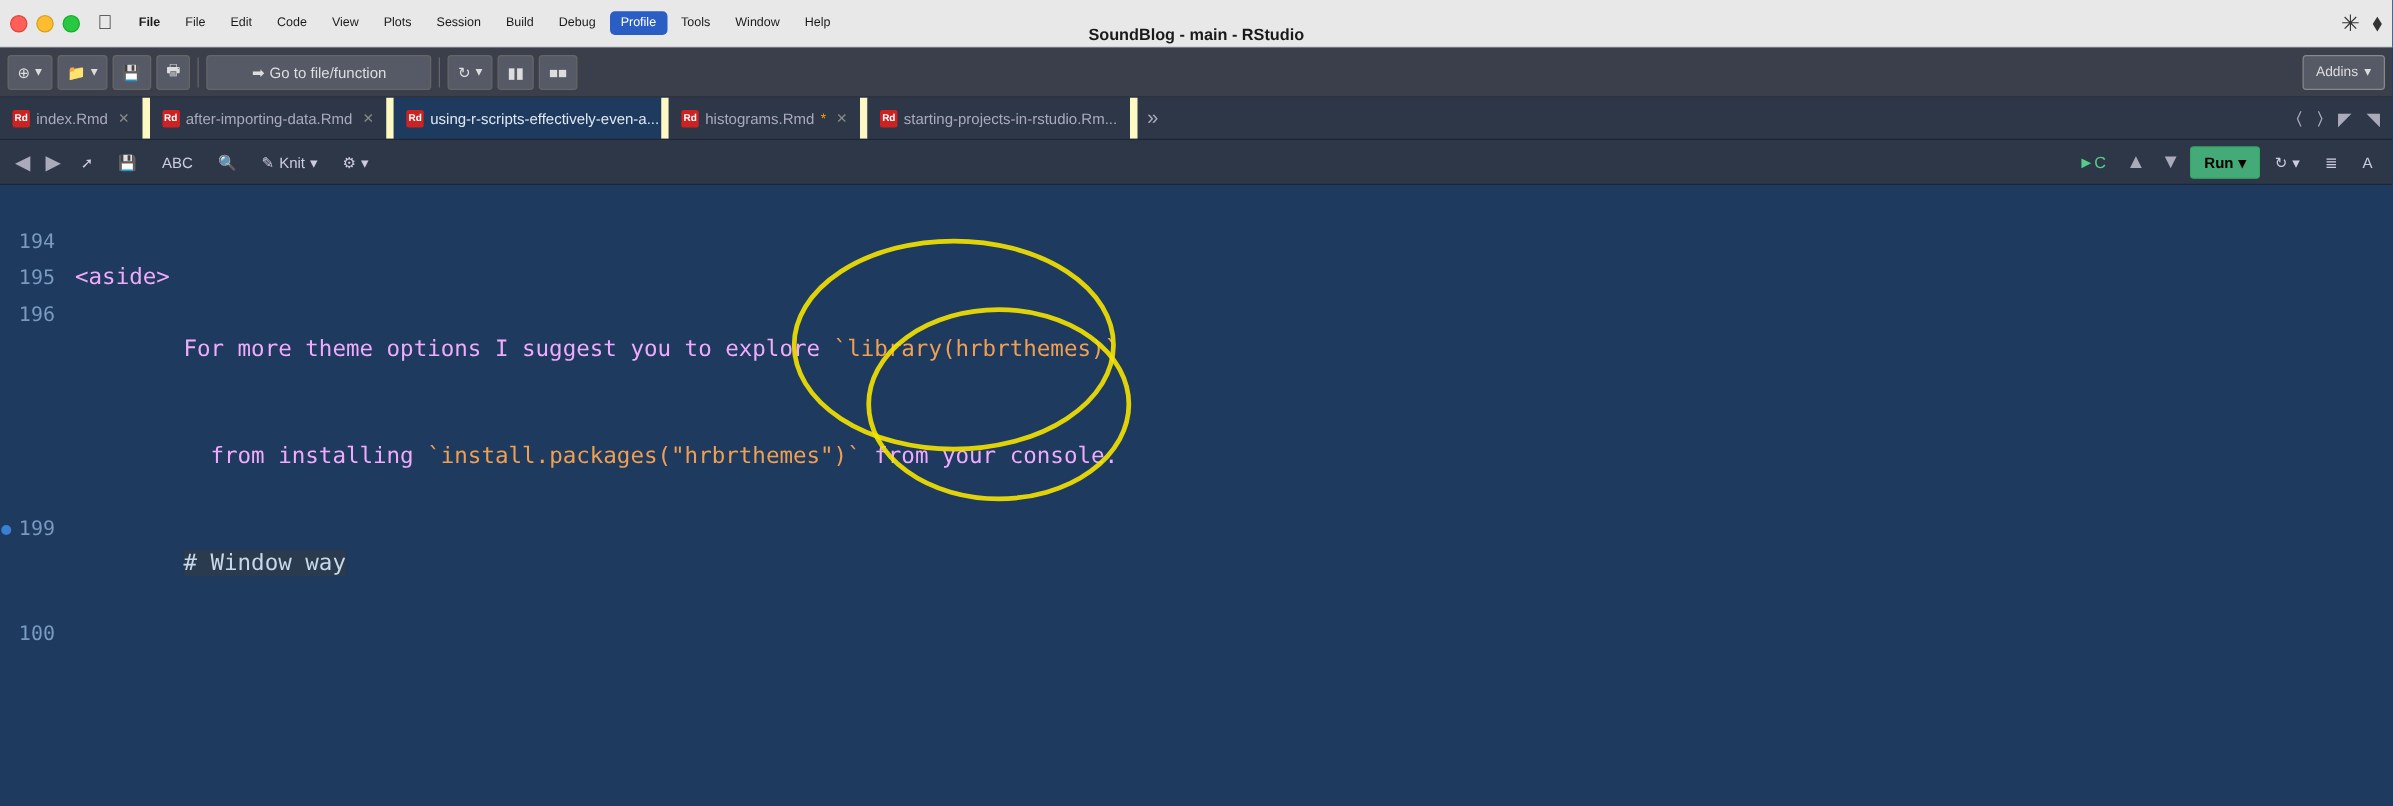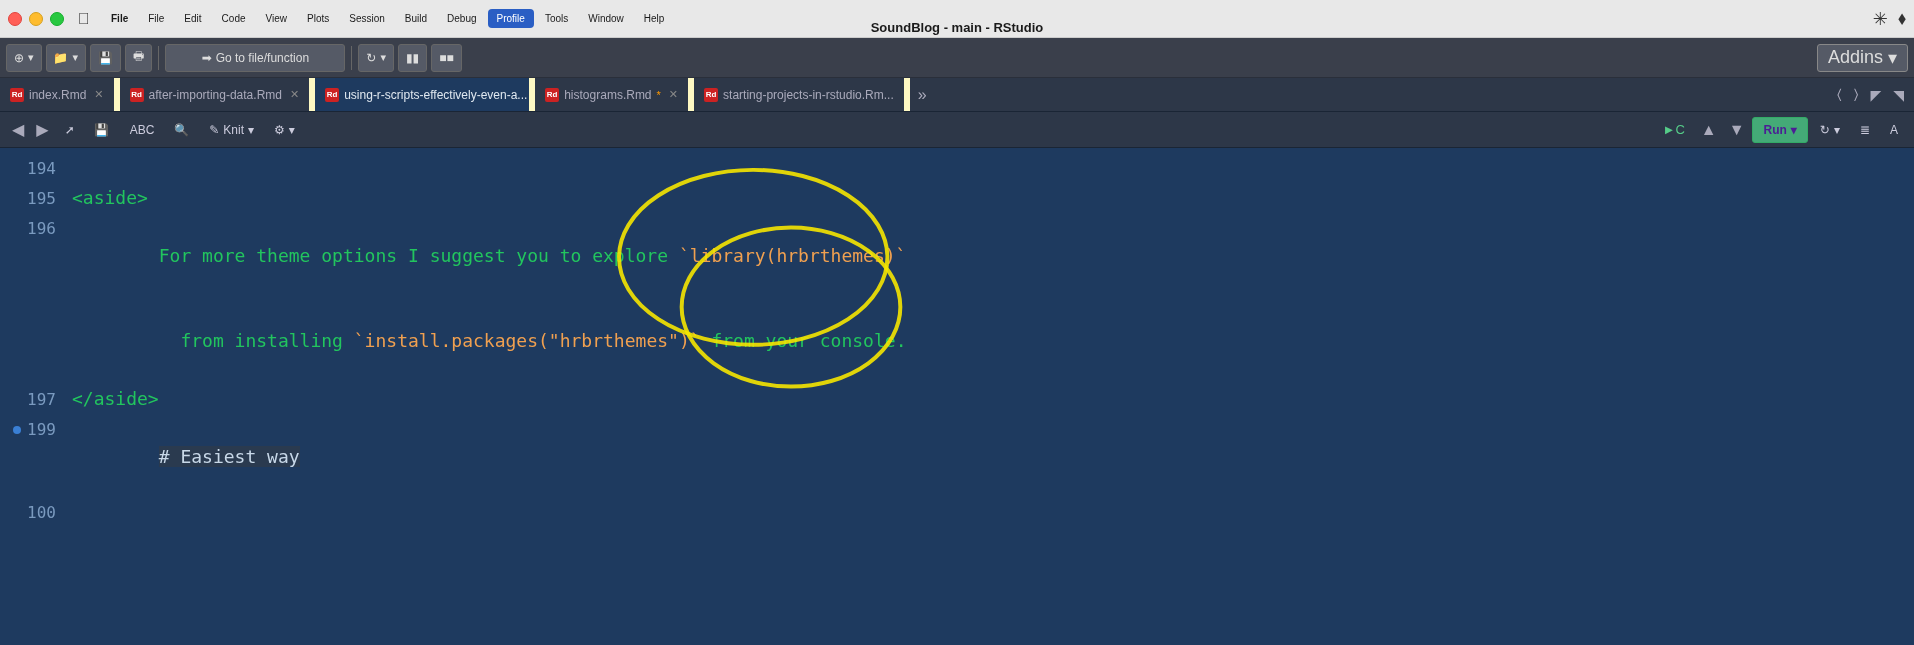--- a/index.html
+++ b/index.html
@@ -98,21 +98,21 @@
       height: 24px;
       background: #666;
       margin: 0 2px;
     }
     .toolbar-spacer { flex: 1; }
     .addins-btn {
       background: #555a66;
       border: 1px solid #888;
       border-radius: 3px;
       color: #ddd;
-      font-size: 18px;
+      font-size: 11px;
       padding: 3px 10px;
       cursor: pointer;
       display: flex;
       align-items: center;
       gap: 5px;
       height: 28px;
     }
 
     
     .tabs-bar {
@@ -213,60 +213,61 @@
       display: flex;
       align-items: center;
       gap: 4px;
     }
     .run-btn {
       height: 26px;
       padding: 0 10px;
       background: #4a7;
       border: 1px solid #3a6;
       border-radius: 3px;
-      color: #4c1d95;
+      color: #000000;
       font-size: 12px;
       font-weight: 600;
       cursor: pointer;
       display: flex;
       align-items: center;
       gap: 4px;
     }
 
     
     .code-area {
       background: #1e3a5f;
       flex: 1;
       overflow: hidden;
       position: relative;
       font-family: "SF Mono", "Menlo", "Monaco", "Consolas", monospace;
       font-size: 18px;
       line-height: 1.55;
-      padding: 8px 12px;
+      padding: 8px 0;
+      margin-top: 24px;
     }
     .code-line {
       display: flex;
       align-items: baseline;
       padding: 1px 0;
     }
     .line-num {
       width: 60px;
       text-align: right;
       padding-right: 16px;
       color: #7a9abf;
       font-size: 16px;
       flex-shrink: 0;
       user-select: none;
     }
     .line-content {
       color: #c8d8e8;
       white-space: pre;
     }
     .code-orange { color: #f0a050; }
-    .code-white { color: #22c55e; }
+    .code-white { color: #f0abfc; }
     .bookmark-dot {
       width: 8px;
       height: 8px;
       background: #3a7fd4;
       border-radius: 50%;
       display: inline-block;
       margin-right: 6px;
       vertical-align: middle;
     }
 
@@ -420,32 +421,28 @@
       </span>
     </div>
 
     <div class="code-line">
       <span class="line-num"></span>
       <span class="line-content">
         <span class="code-white">  from installing </span><span class="code-orange">`install.packages("hrbrthemes")`</span><span class="code-white"> from your console.</span>
       </span>
     </div>
 
-    <div class="code-line">
-      <span class="line-num">197</span>
-      <span class="line-content code-white">&lt;/aside&gt;</span>
-    </div>
 
 
     <div class="code-line">
       <span class="line-num" style="position:relative;">
         <span class="bookmark-dot"></span>199
       </span>
       <span class="line-content">
-        <span style="background:#2a3a4f; color:#c8d8e8;"># Easiest way</span>
+        <span style="background:#2a3a4f; color:#c8d8e8;"># Window way</span>
       </span>
     </div>
 
     <div class="code-line">
       <span class="line-num">100</span>
       <span class="line-content"></span>
     </div>
 
     <svg class="overlay" viewBox="0 0 1914 500">
 

